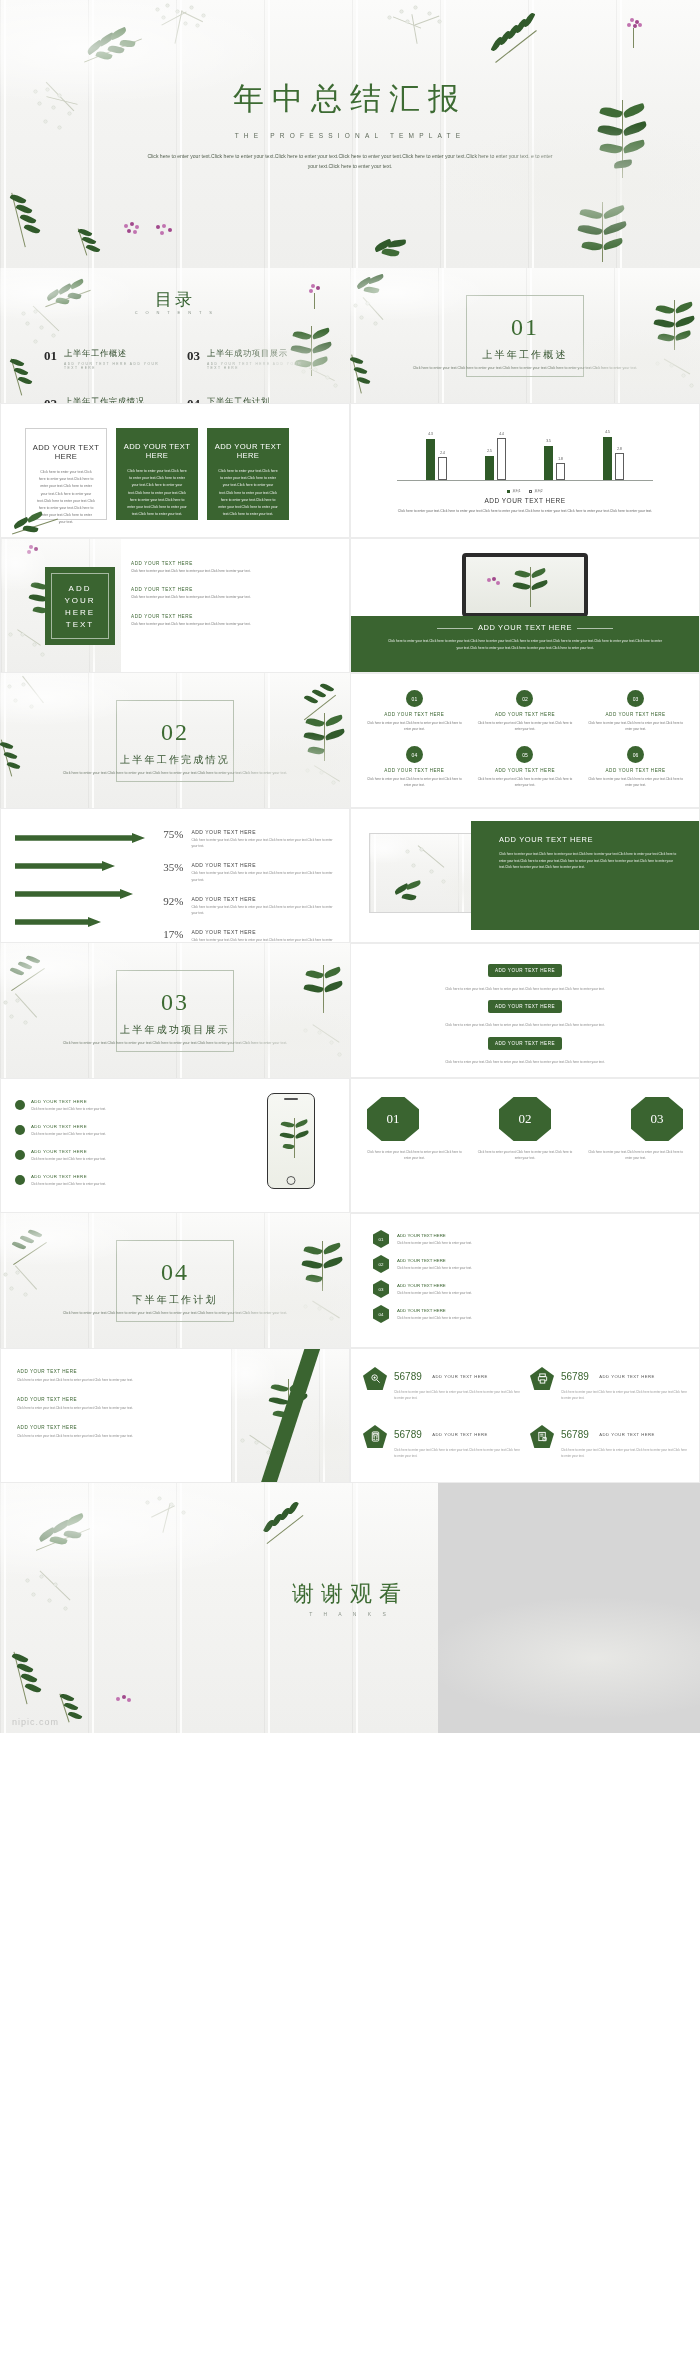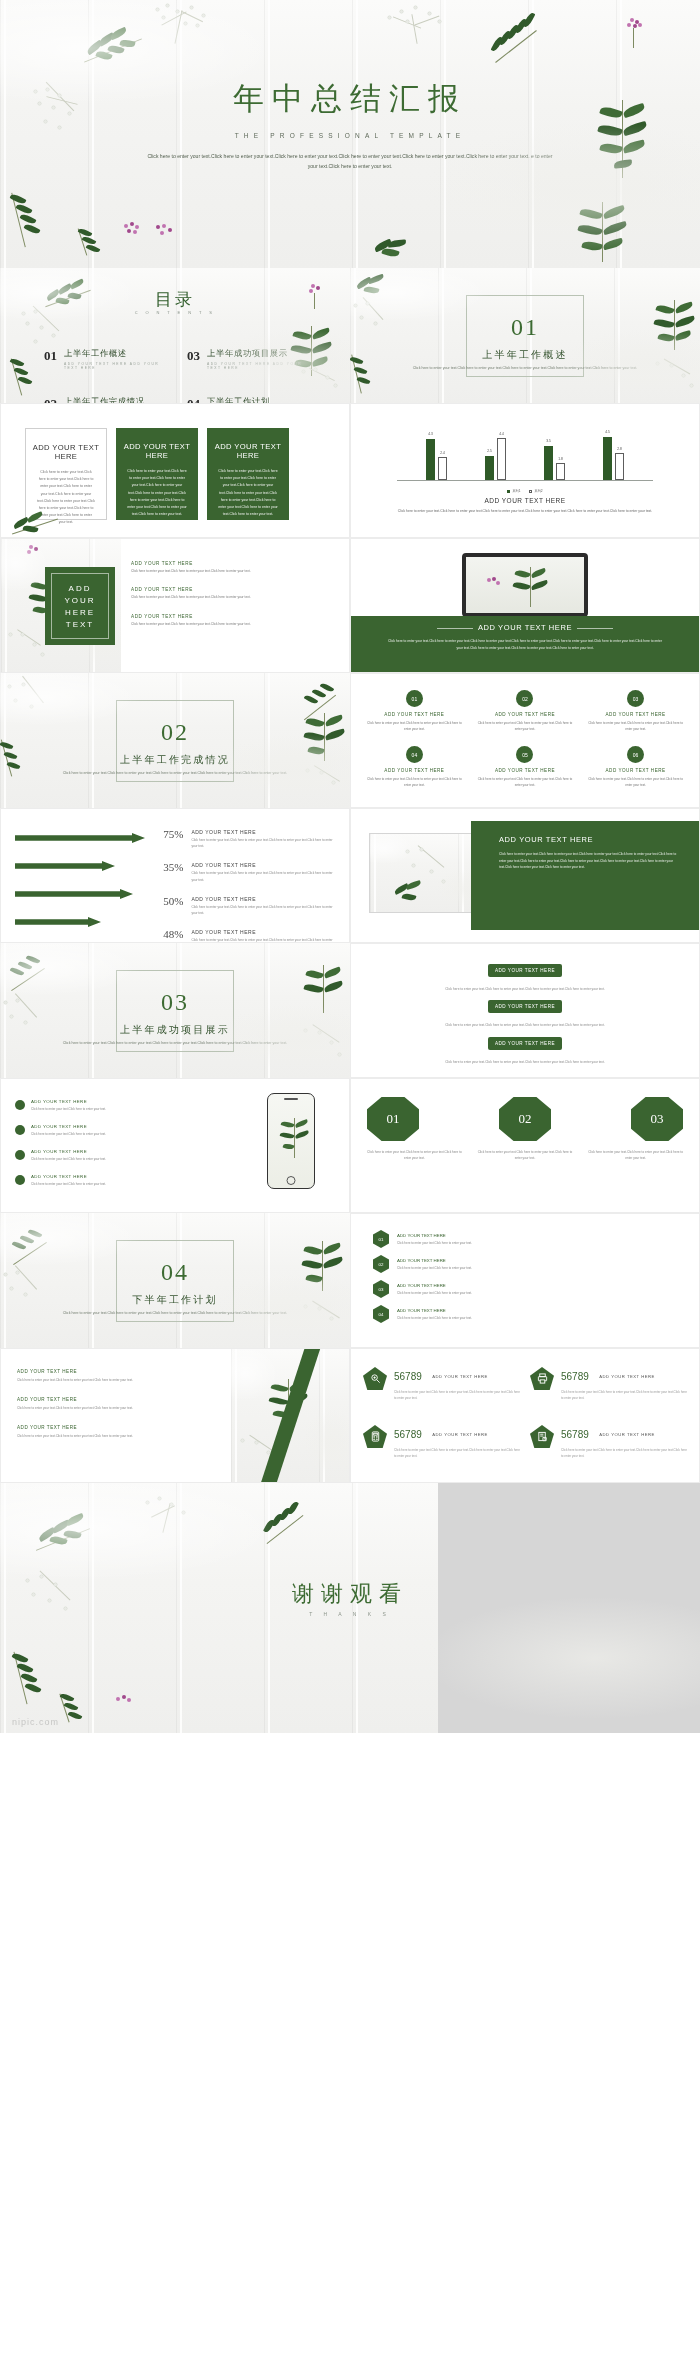--- a/index.html
+++ b/index.html
@@ -753,28 +753,28 @@
           </div>
       </div>
       <div class="pct-row">
         <div class="pct-n">35%</div>
         <div>
             <div class="pct-h">ADD YOUR TEXT HERE</div>
              <div class="pct-p">Click here to enter your text.Click here to enter your text.Click here to enter your text.Click here to enter your text.</div>
           </div>
       </div>
       <div class="pct-row">
-        <div class="pct-n">50%</div>
+        <div class="pct-n">92%</div>
         <div>
             <div class="pct-h">ADD YOUR TEXT HERE</div>
              <div class="pct-p">Click here to enter your text.Click here to enter your text.Click here to enter your text.Click here to enter your text.</div>
           </div>
       </div>
       <div class="pct-row">
-        <div class="pct-n">48%</div>
+        <div class="pct-n">17%</div>
         <div>
             <div class="pct-h">ADD YOUR TEXT HERE</div>
              <div class="pct-p">Click here to enter your text.Click here to enter your text.Click here to enter your text.Click here to enter your text.</div>
           </div>
       </div>
     </div>
   </div>
 
   <div class="slide half" style="height:135px;border:1px solid #ececec;background:#fff">
     <div class="photo-card wood">

